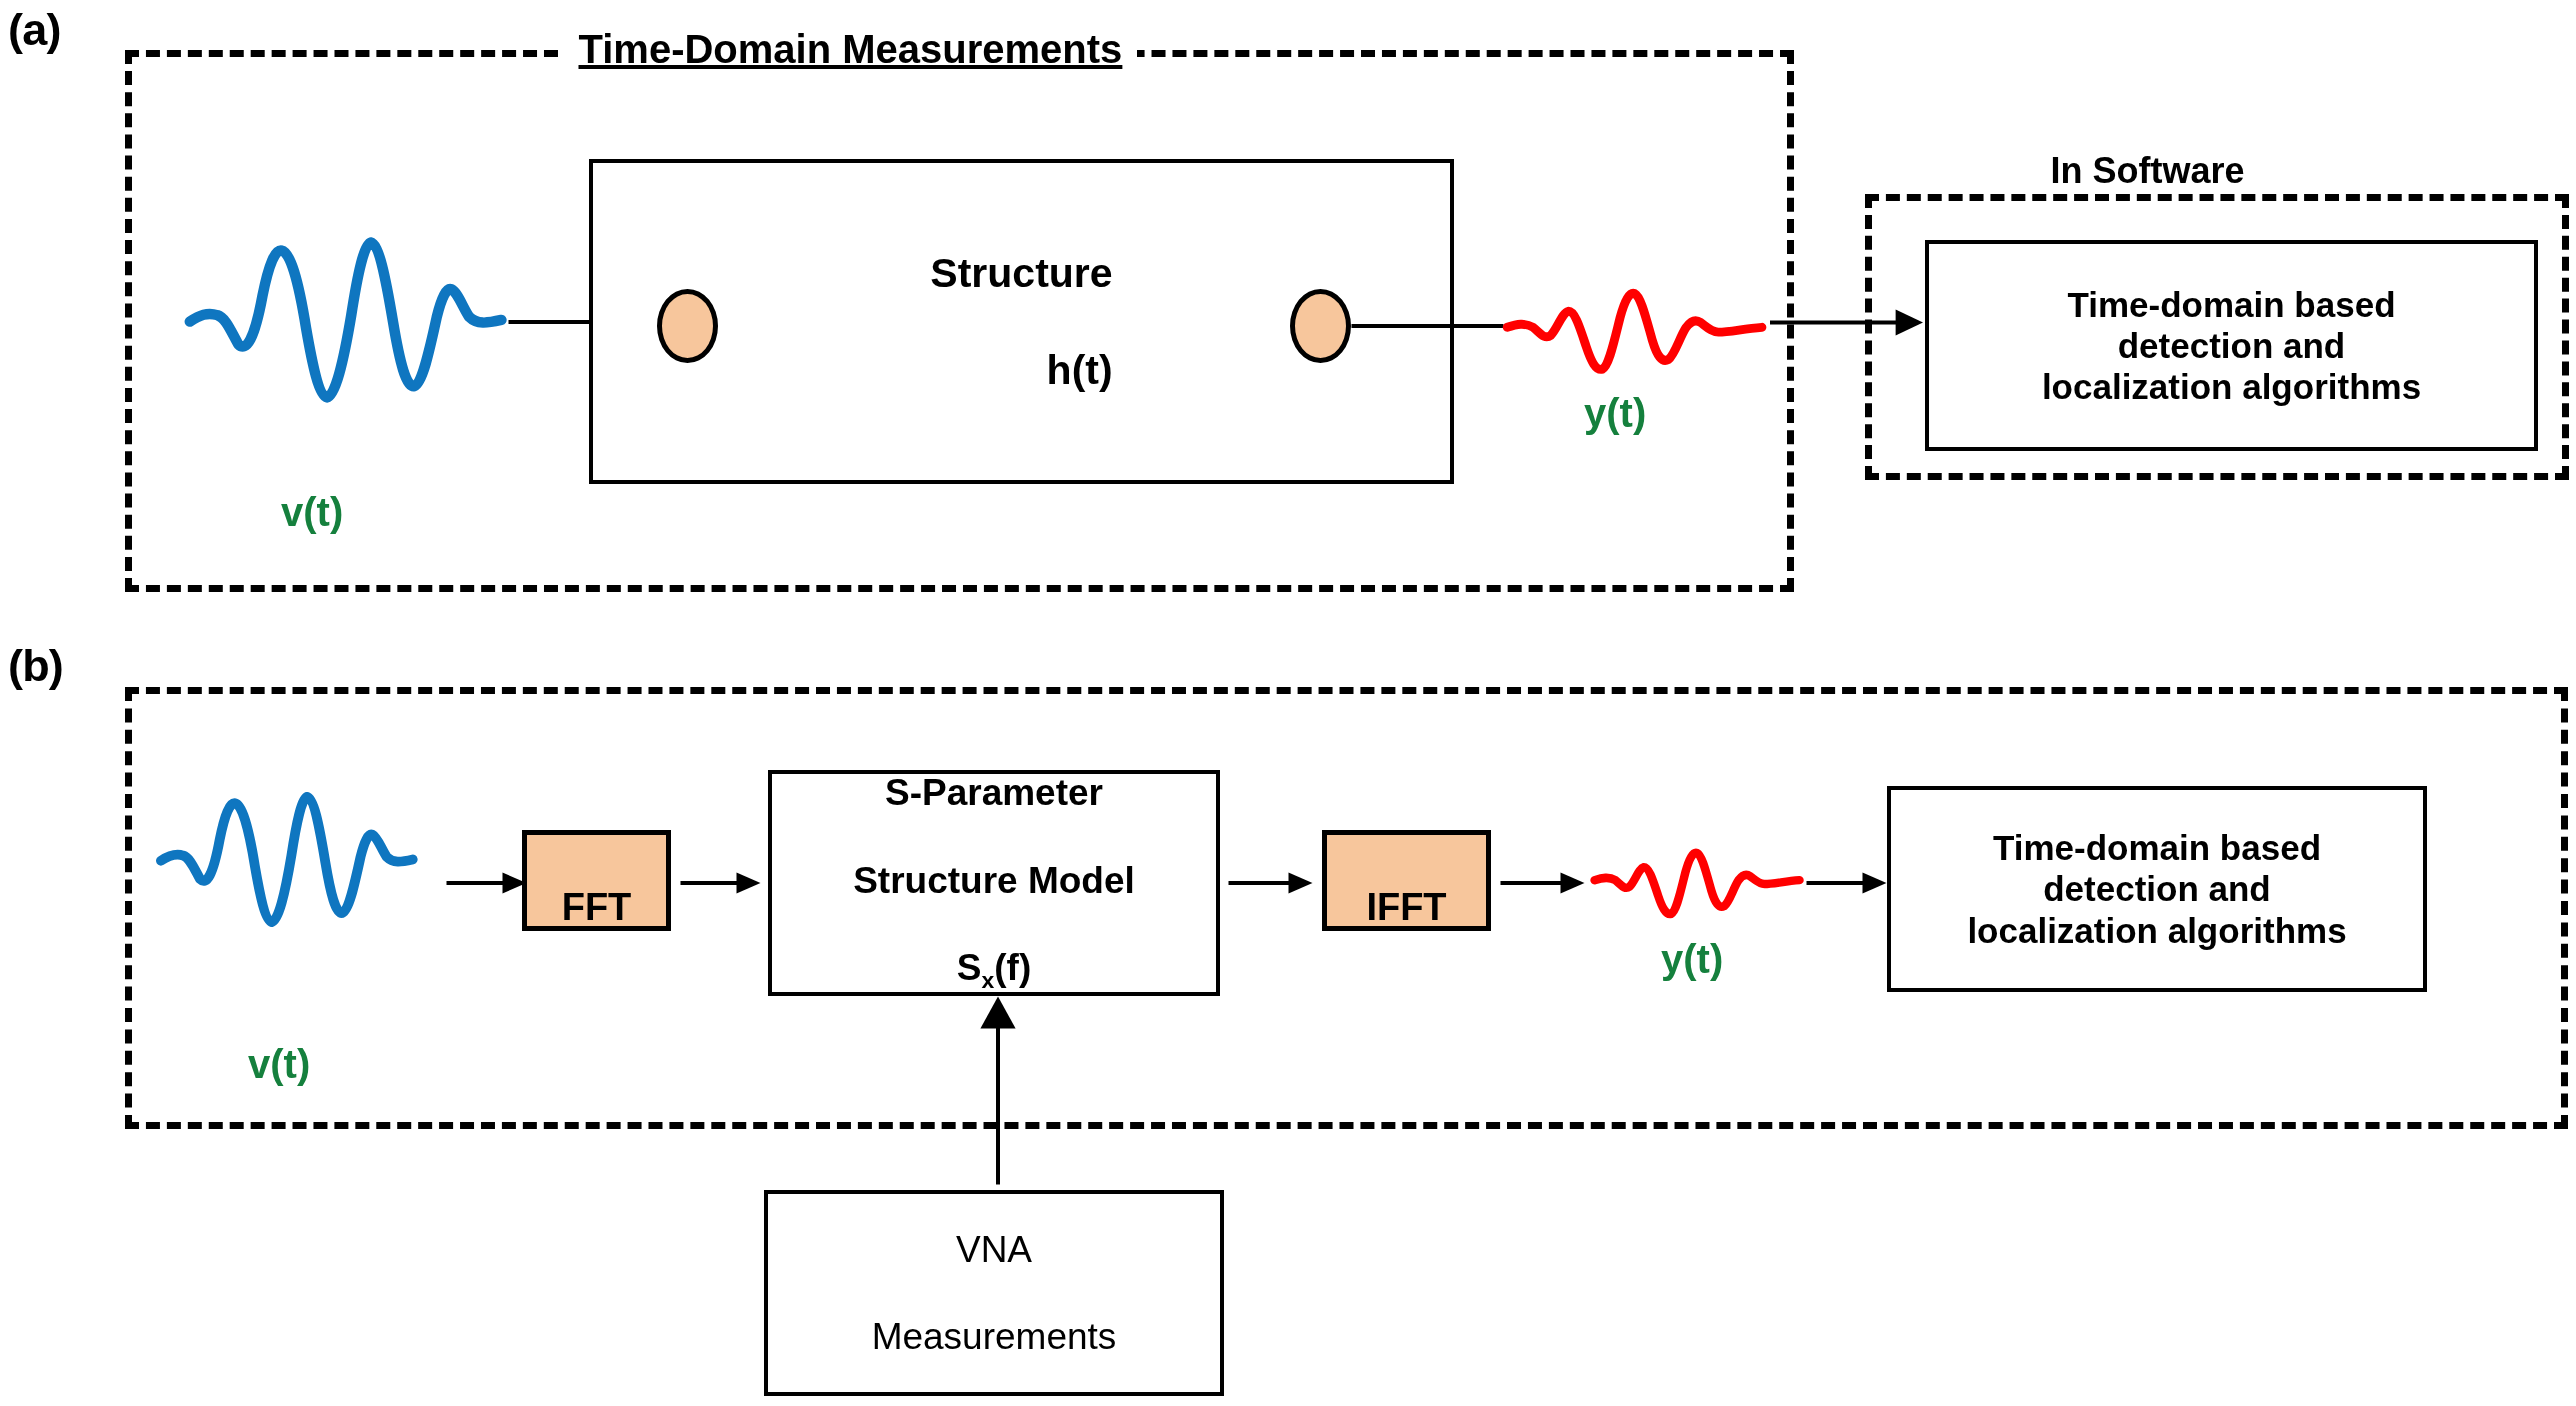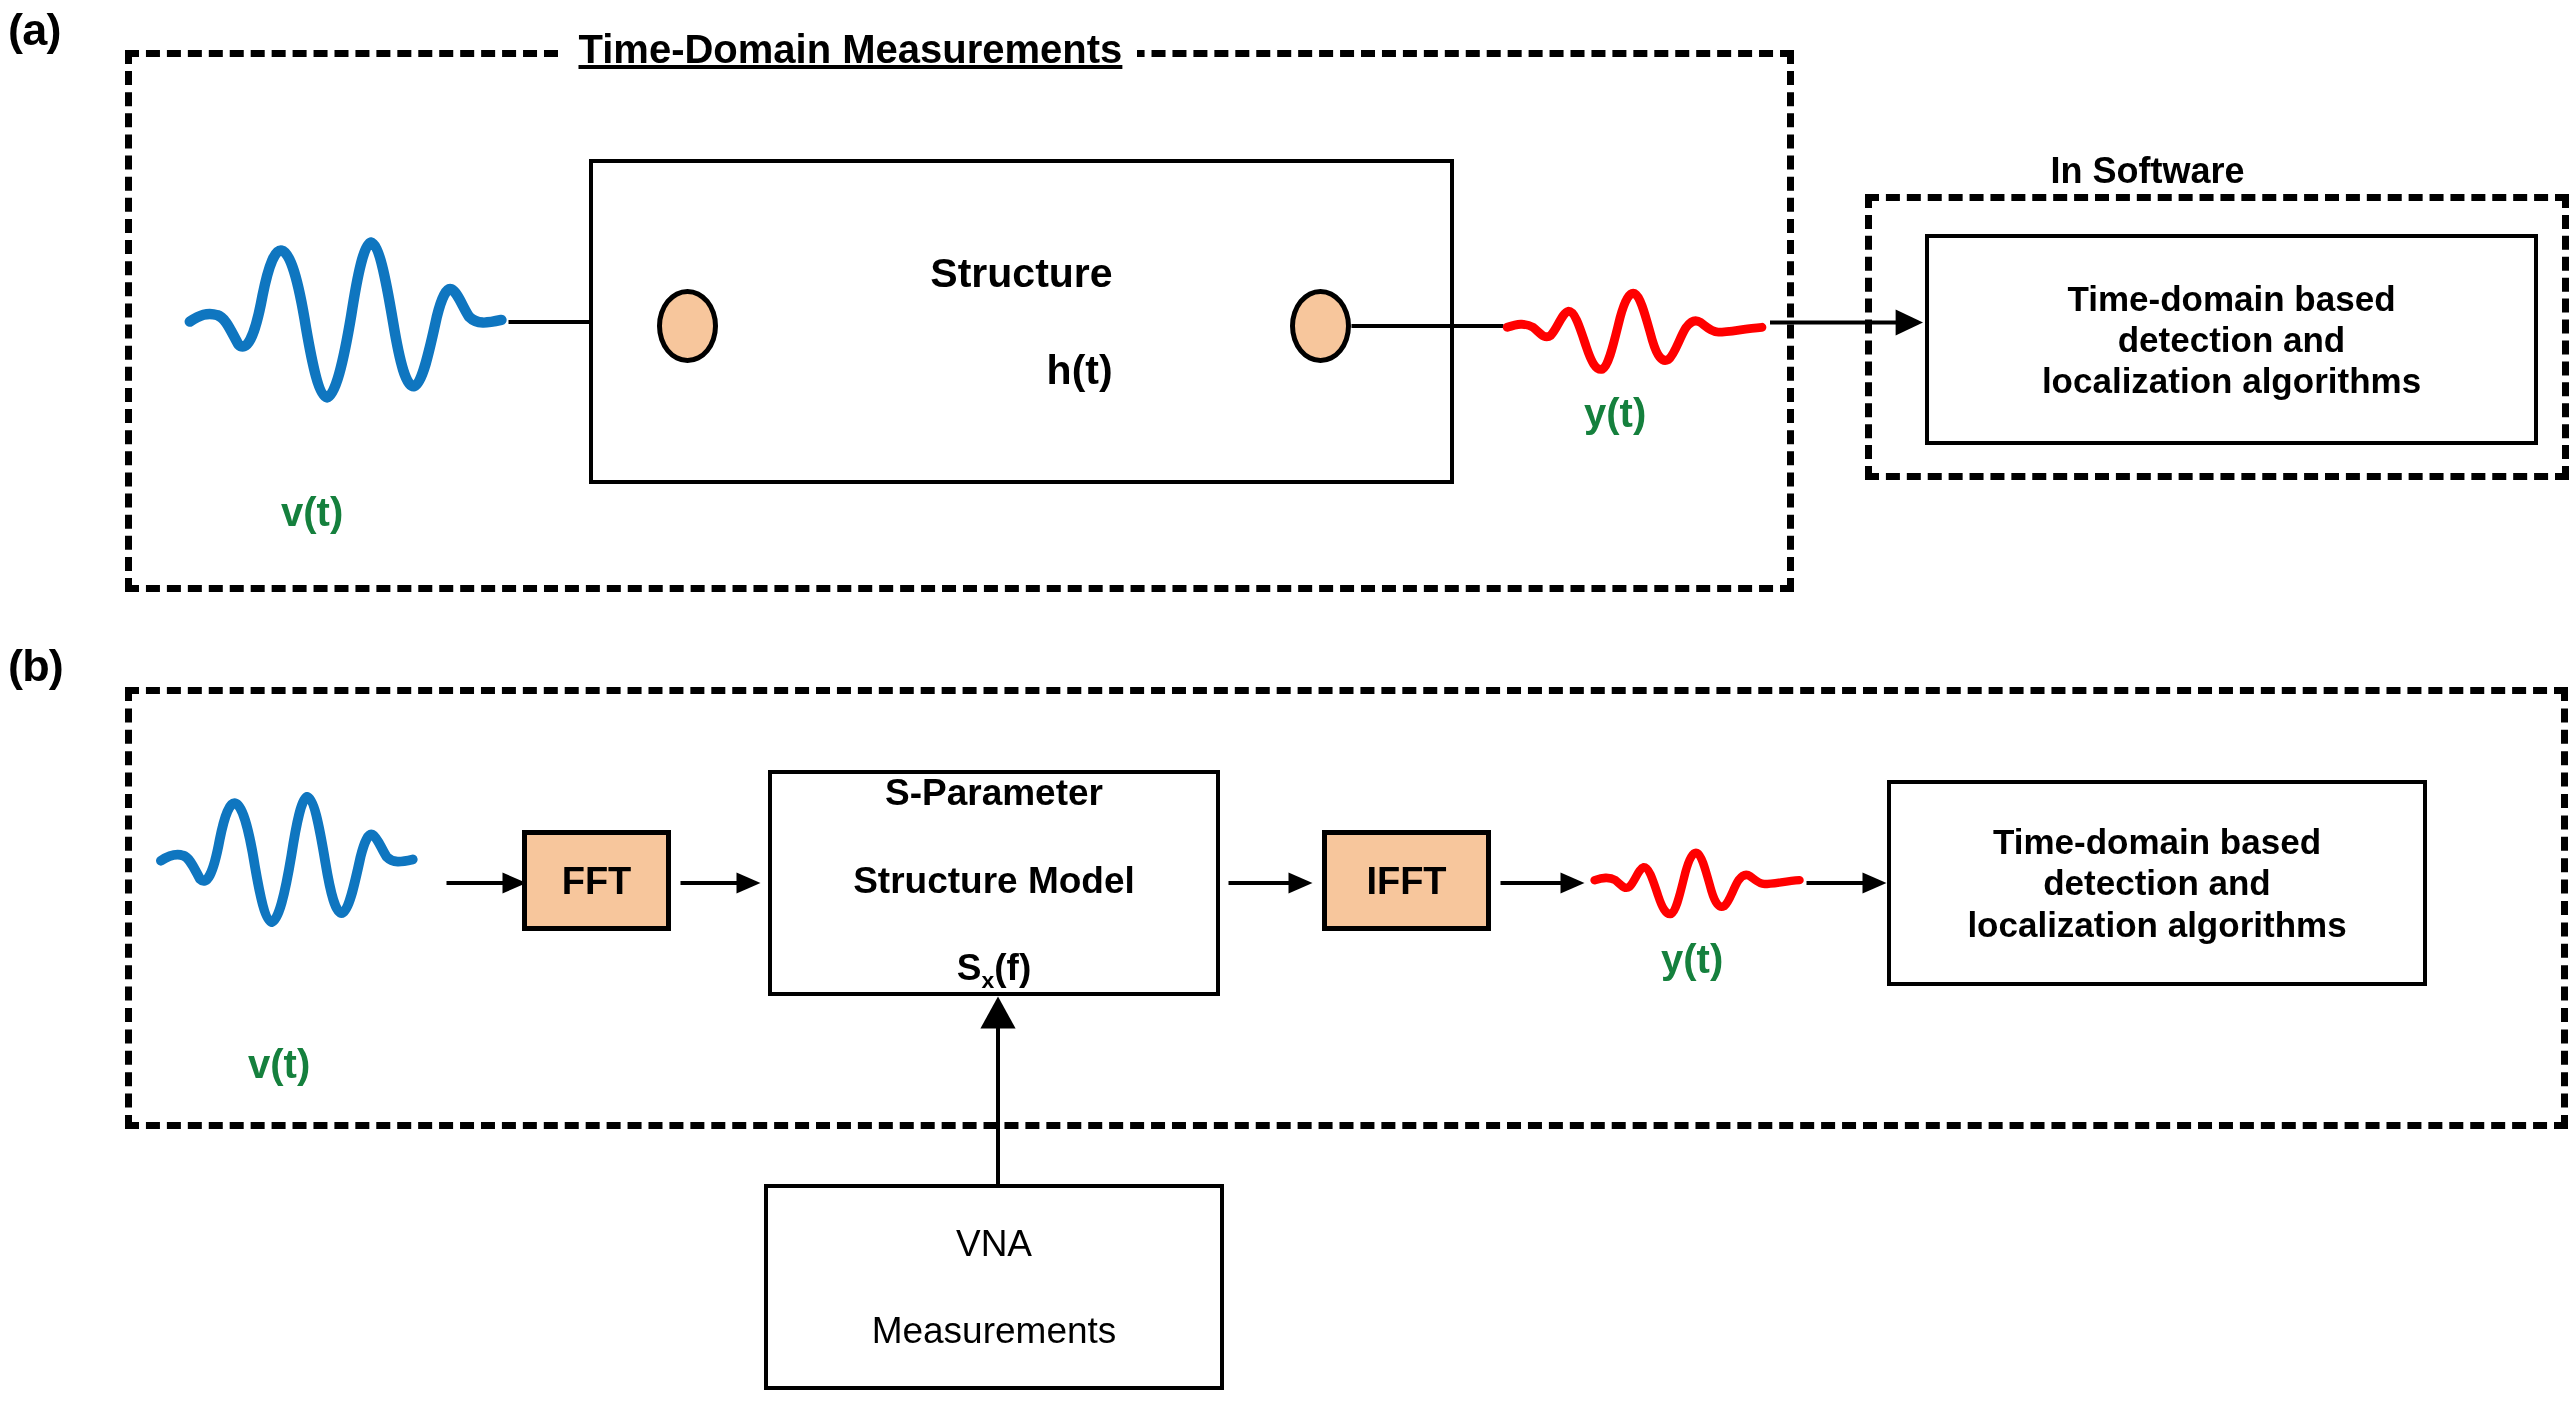--- a/index.html
+++ b/index.html
@@ -33,34 +33,34 @@
   }
 
   
   .solid-box{
     border:4.8px solid #000;
     box-sizing:border-box;
     background:#ffffff;
     display:flex;align-items:center;justify-content:center;
     text-align:center;
   }
-  .solid-box-thin{border-width:4px;}
+  .solid-box-thin{border-width:4px;margin-top:6px;}
 
   .box-text{
     font-weight:bold;color:#000;
     line-height:1.18;
     white-space:pre-line;
   }
 
   
   .proc-box{
     border:5.6px solid #000;
     box-sizing:border-box;
     background:#F7C69C;
-    display:flex;align-items:center;justify-content:center;
+    display:flex;align-items:flex-end;justify-content:center;
   }
   .proc-label{
     font-weight:bold;font-size:38px;color:#000;letter-spacing:0px;line-height:1;
   }
 
   
   .port{
     border:5.6px solid #000;
     background:#F7C69C;
     border-radius:50%;

